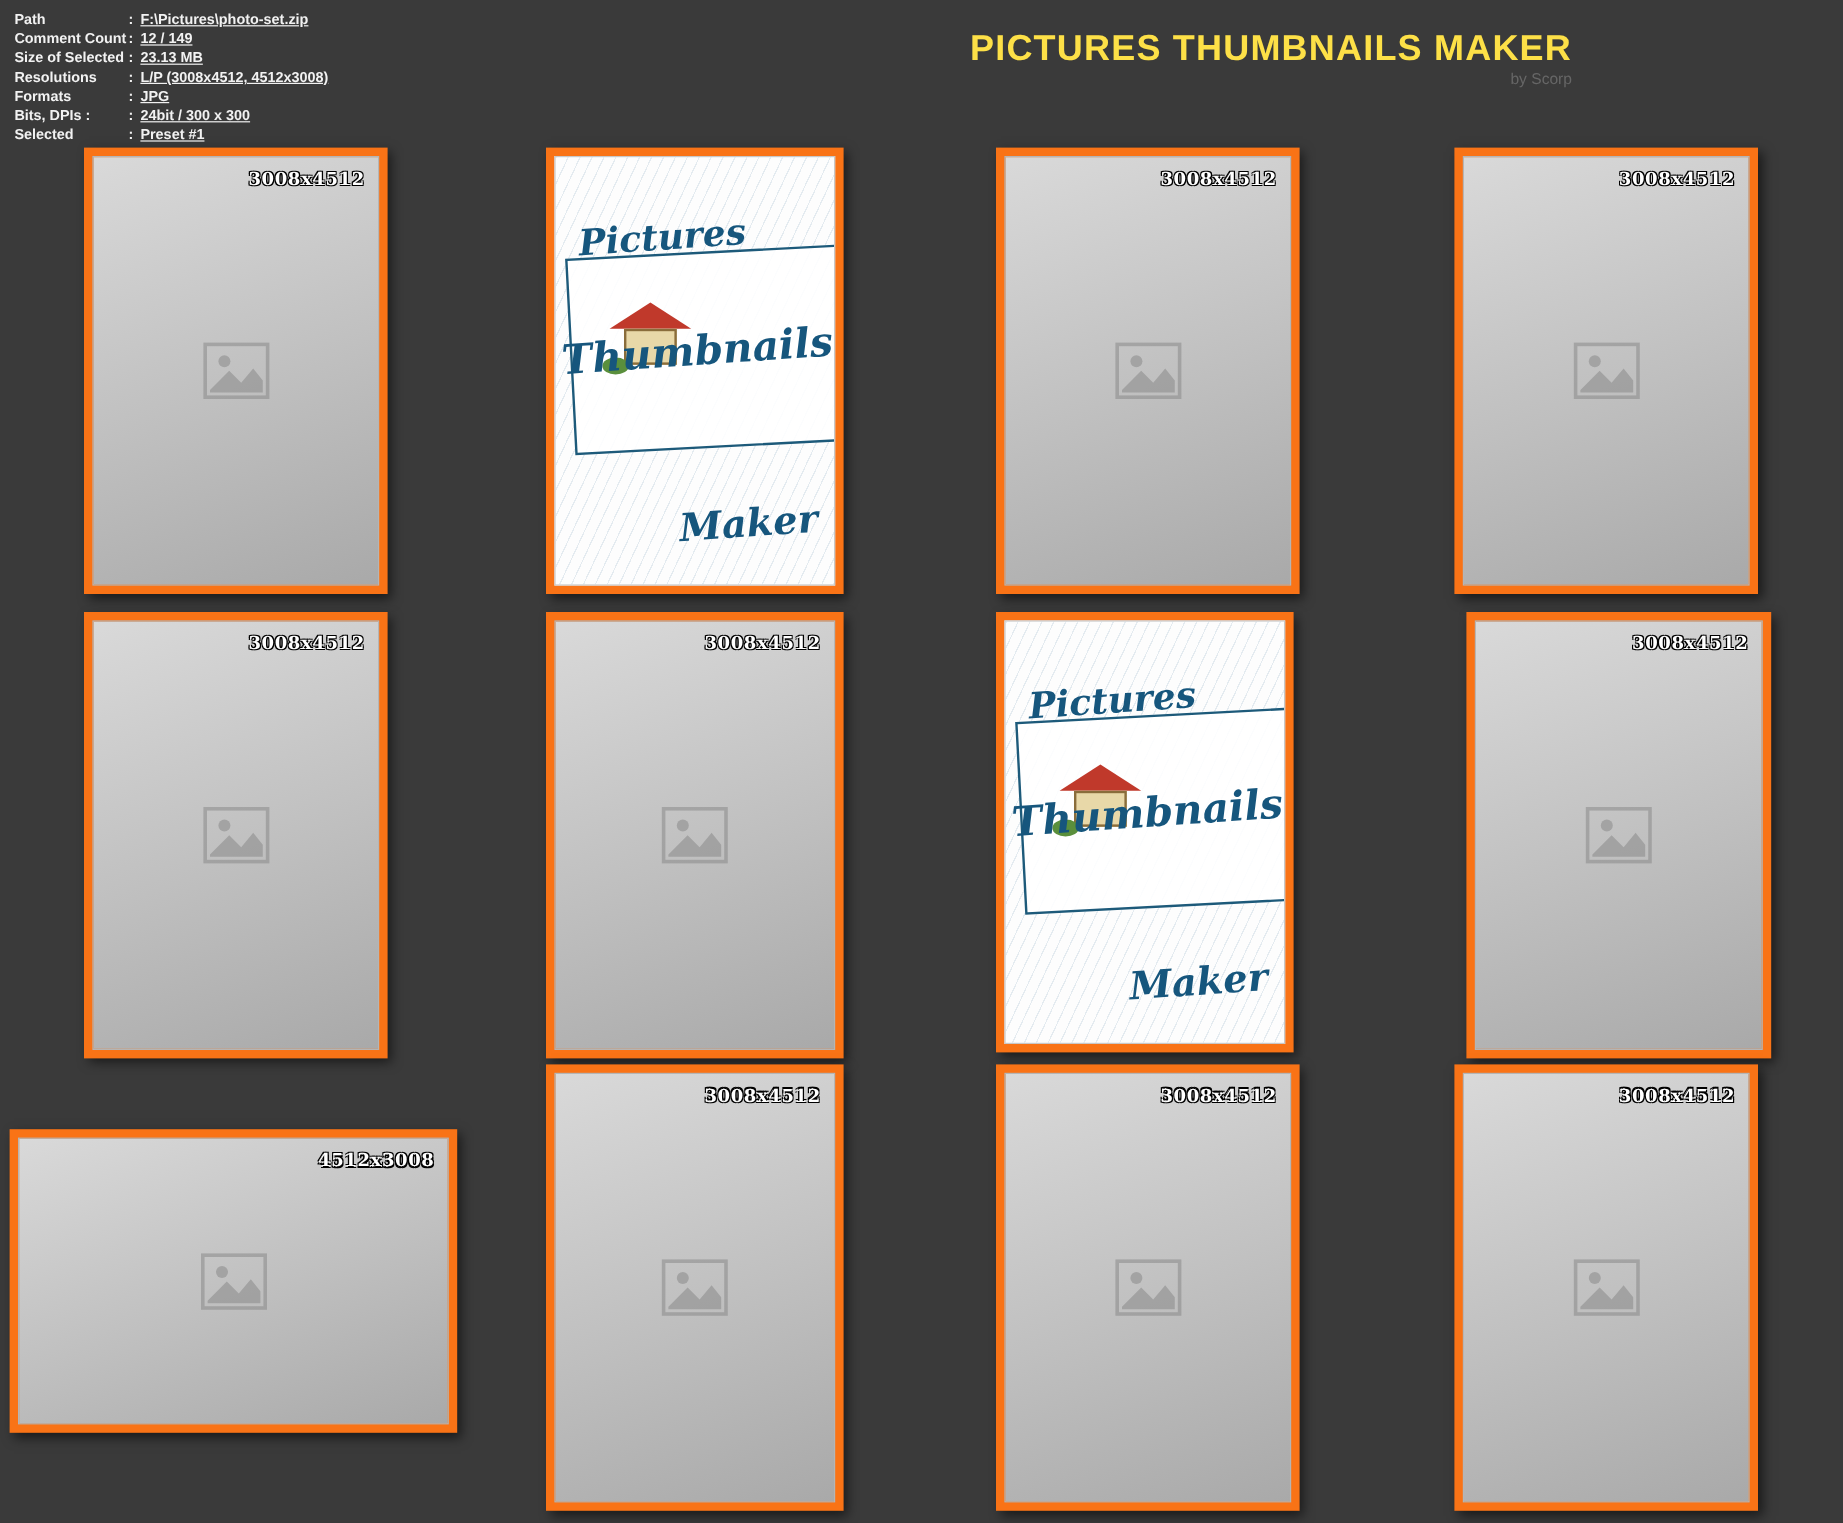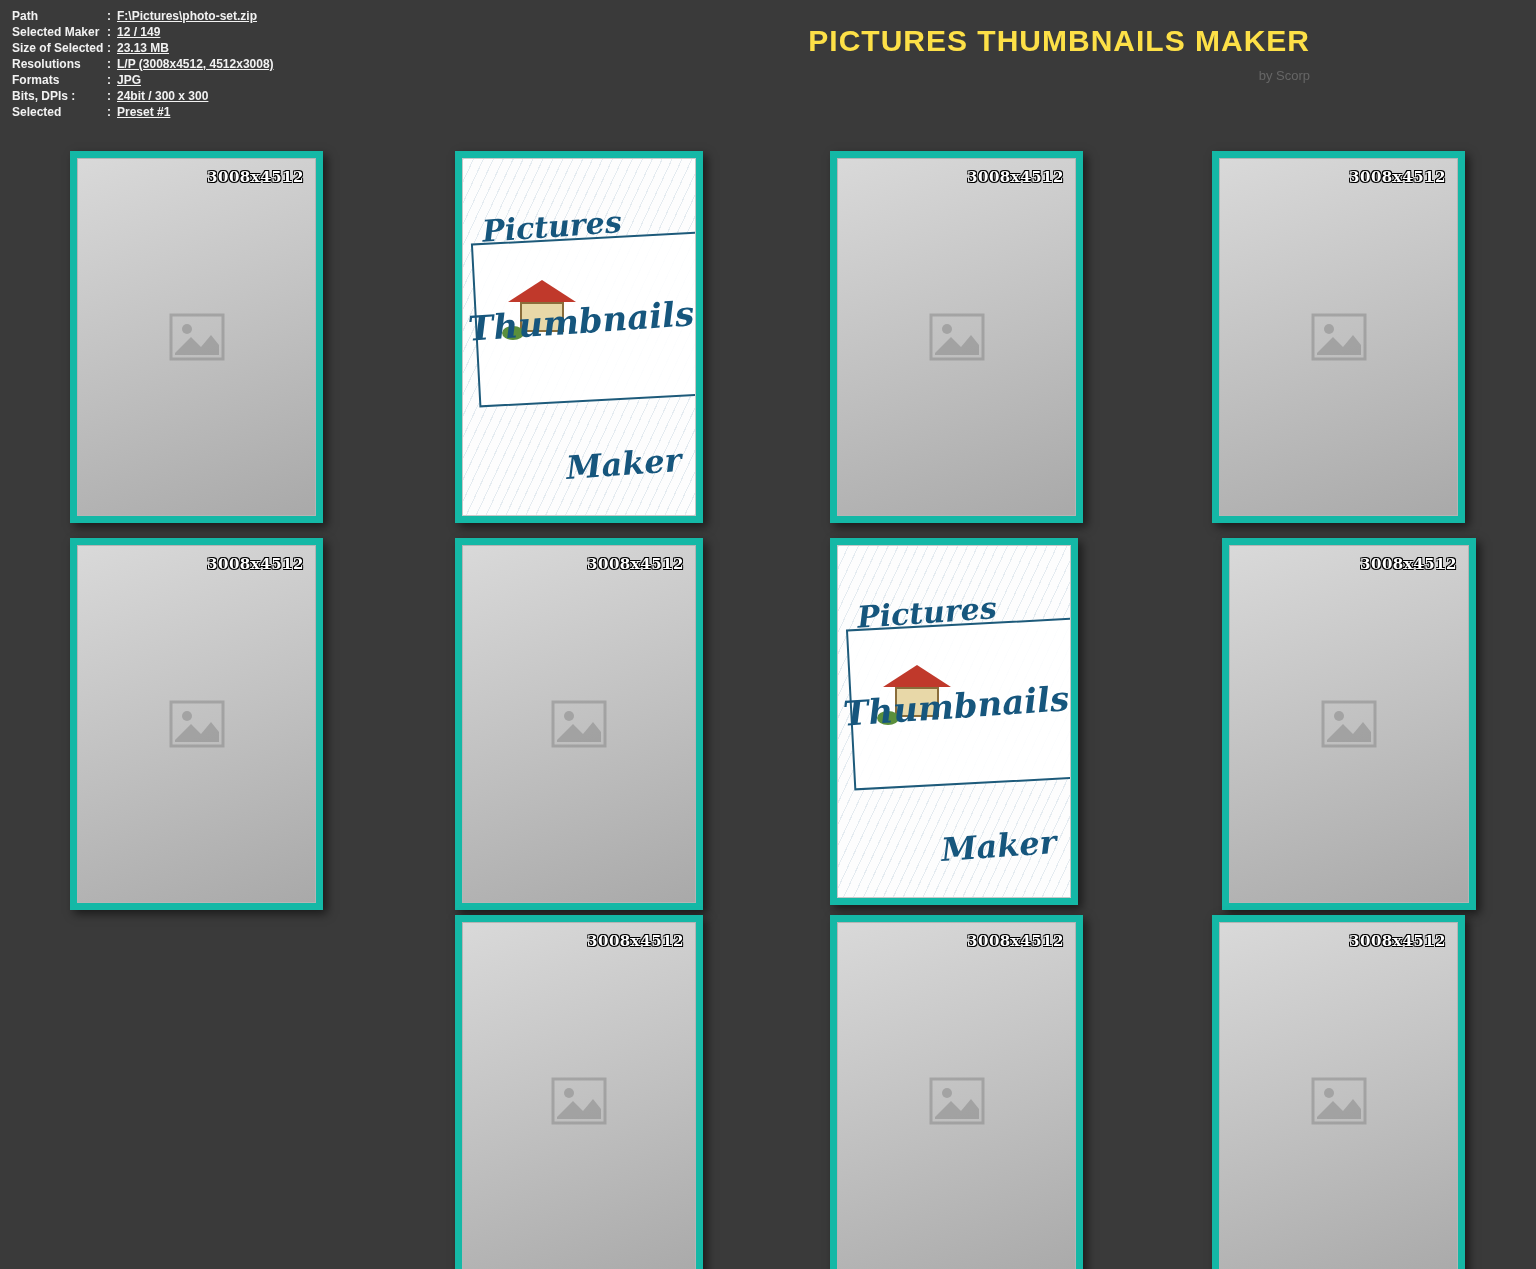--- a/index.html
+++ b/index.html
@@ -15,29 +15,28 @@
   
   .file-info { position:absolute; top:8px; left:12px; }
   .hrow { display:flex; font-size:12px; font-weight:bold; color:#f2f2f2; line-height:16px; }
   .hlabel { width:95px; flex:0 0 95px; }
   .hsep   { width:10px; flex:0 0 10px; text-align:left; }
   .hval   { white-space:pre;text-decoration:underline; }
 
   
   .wordmark { position:absolute; top:24px; right:14px; text-align:right; }
   .wm-title { font-size:30px; font-weight:bold; color:#fde047; letter-spacing:1px; }
-  .wm-sub   { font-size:13px; color:#666666; margin-top:10px; }
+  .wm-sub   { font-size:13px; color:#666666; margin-top:0px; }
 
   
   .card {
     position:absolute;
-    background:#14b8a6;
+    background:#f97316;
     padding:7px;
     box-shadow:4px 4px 9px rgba(0,0,0,0.55);
-    margin-top:28px;
   }
   .c1  { left:70px;   top:123px; width:253px; height:372px; }
   .c2  { left:455px;  top:123px; width:248px; height:372px; }
   .c3  { left:830px;  top:123px; width:253px; height:372px; }
   .c4  { left:1212px; top:123px; width:253px; height:372px; }
   .c5  { left:70px;   top:510px; width:253px; height:372px; }
   .c6  { left:455px;  top:510px; width:248px; height:372px; }
   .c7  { left:830px;  top:510px; width:248px; height:367px; }
   .c8  { left:1222px; top:510px; width:254px; height:372px; }
   .c9  { left:8px;    top:941px; width:373px; height:253px; }
@@ -92,21 +91,21 @@
 
 <div class="stage">
 
   <div class="file-info">
     <div class="hrow">
         <span class="hlabel">Path</span>
         <span class="hsep">:</span>
         <span class="hval">F:\Pictures\photo-set.zip</span>
       </div>
     <div class="hrow">
-        <span class="hlabel">Selected Maker</span>
+        <span class="hlabel">Comment Count</span>
         <span class="hsep">:</span>
         <span class="hval">12 / 149</span>
       </div>
     <div class="hrow">
         <span class="hlabel">Size of Selected</span>
         <span class="hsep">:</span>
         <span class="hval">23.13 MB</span>
       </div>
     <div class="hrow">
         <span class="hlabel">Resolutions</span>
@@ -224,20 +223,30 @@
     <div class="photo-area">
       <svg class="ph-icon" width="64" height="64" viewBox="0 0 64 64">
           <rect x="6" y="10" width="52" height="44" fill="none" stroke="#8a8a8a" stroke-width="3"></rect>
           <circle cx="22" cy="24" r="5" fill="#8a8a8a"></circle>
           <path d="M10 48 L26 32 L36 42 L46 30 L54 40 V50 H10 Z" fill="#8a8a8a"></path>
         </svg>
       <span class="res-label">3008x4512</span>
     </div>
   </div>
 
+  <div class="card c9">
+    <div class="photo-area">
+      <svg class="ph-icon" width="64" height="64" viewBox="0 0 64 64">
+          <rect x="6" y="10" width="52" height="44" fill="none" stroke="#8a8a8a" stroke-width="3"></rect>
+          <circle cx="22" cy="24" r="5" fill="#8a8a8a"></circle>
+          <path d="M10 48 L26 32 L36 42 L46 30 L54 40 V50 H10 Z" fill="#8a8a8a"></path>
+        </svg>
+      <span class="res-label">4512x3008</span>
+    </div>
+  </div>
 
   <div class="card c10">
     <div class="photo-area">
       <svg class="ph-icon" width="64" height="64" viewBox="0 0 64 64">
           <rect x="6" y="10" width="52" height="44" fill="none" stroke="#8a8a8a" stroke-width="3"></rect>
           <circle cx="22" cy="24" r="5" fill="#8a8a8a"></circle>
           <path d="M10 48 L26 32 L36 42 L46 30 L54 40 V50 H10 Z" fill="#8a8a8a"></path>
         </svg>
       <span class="res-label">3008x4512</span>
     </div>

